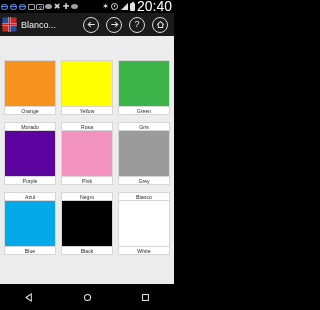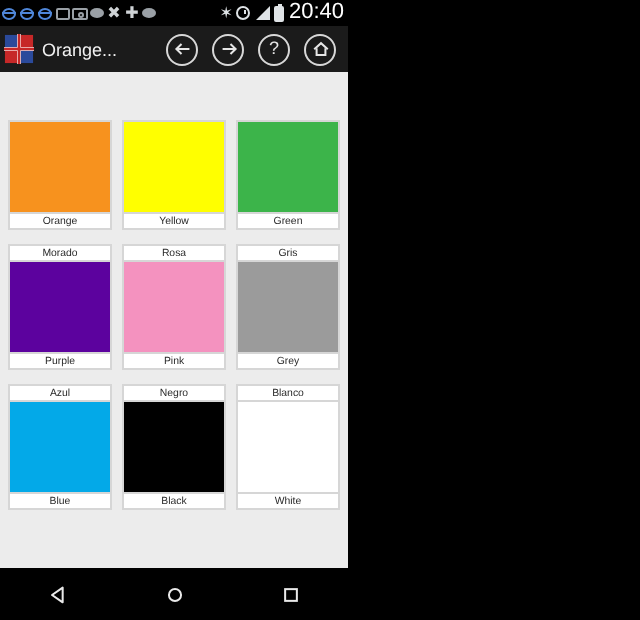--- a/index.html
+++ b/index.html
@@ -152,21 +152,21 @@
   }
   .batt-ic::before {
     content: "";
     position: absolute;
     left: 1px; top: -2px;
     width: 2px; height: 1.4px;
     background: #dfe3e6;
   }
   .clock {
     color: #fff;
-    font-size: 11px;
+    font-size: 14px;
     letter-spacing: 0px;
     line-height: 13px;
     white-space: nowrap;
   }
 
   
   .app-bar {
     height: 23px;
     background: #1b1b1b;
     display: flex;
@@ -318,21 +318,21 @@
       <rect x="0" y="0" width="16" height="16" fill="#1b1b1b"></rect>
       <rect x="0.5" y="0.5" width="7" height="7" fill="#2b4a9b"></rect>
       <rect x="8.5" y="0.5" width="7" height="7" fill="#c62828"></rect>
       <rect x="0.5" y="8.5" width="7" height="7" fill="#c62828"></rect>
       <rect x="8.5" y="8.5" width="7" height="7" fill="#2b4a9b"></rect>
       <rect x="7" y="0" width="2" height="16" fill="#ffffff"></rect>
       <rect x="0" y="7" width="16" height="2" fill="#ffffff"></rect>
       <rect x="7.3" y="0" width="1.4" height="16" fill="#c62828"></rect>
       <rect x="0" y="7.3" width="16" height="1.4" fill="#c62828"></rect>
     </svg>
-    <div class="app-title">Orange...</div>
+    <div class="app-title">Blanco...</div>
     <div class="appbar-actions">
       <button class="circ-btn">
         <svg width="11" height="11" viewBox="0 0 12 12">
           <line x1="9.5" y1="6" x2="2.6" y2="6" stroke="#e6e6e6" stroke-width="1.1"></line>
           <polyline points="5.2,3.3 2.4,6 5.2,8.7" fill="none" stroke="#e6e6e6" stroke-width="1.1"></polyline>
         </svg>
       </button>
       <button class="circ-btn">
         <svg width="11" height="11" viewBox="0 0 12 12">
           <line x1="2.5" y1="6" x2="9.4" y2="6" stroke="#e6e6e6" stroke-width="1.1"></line>

